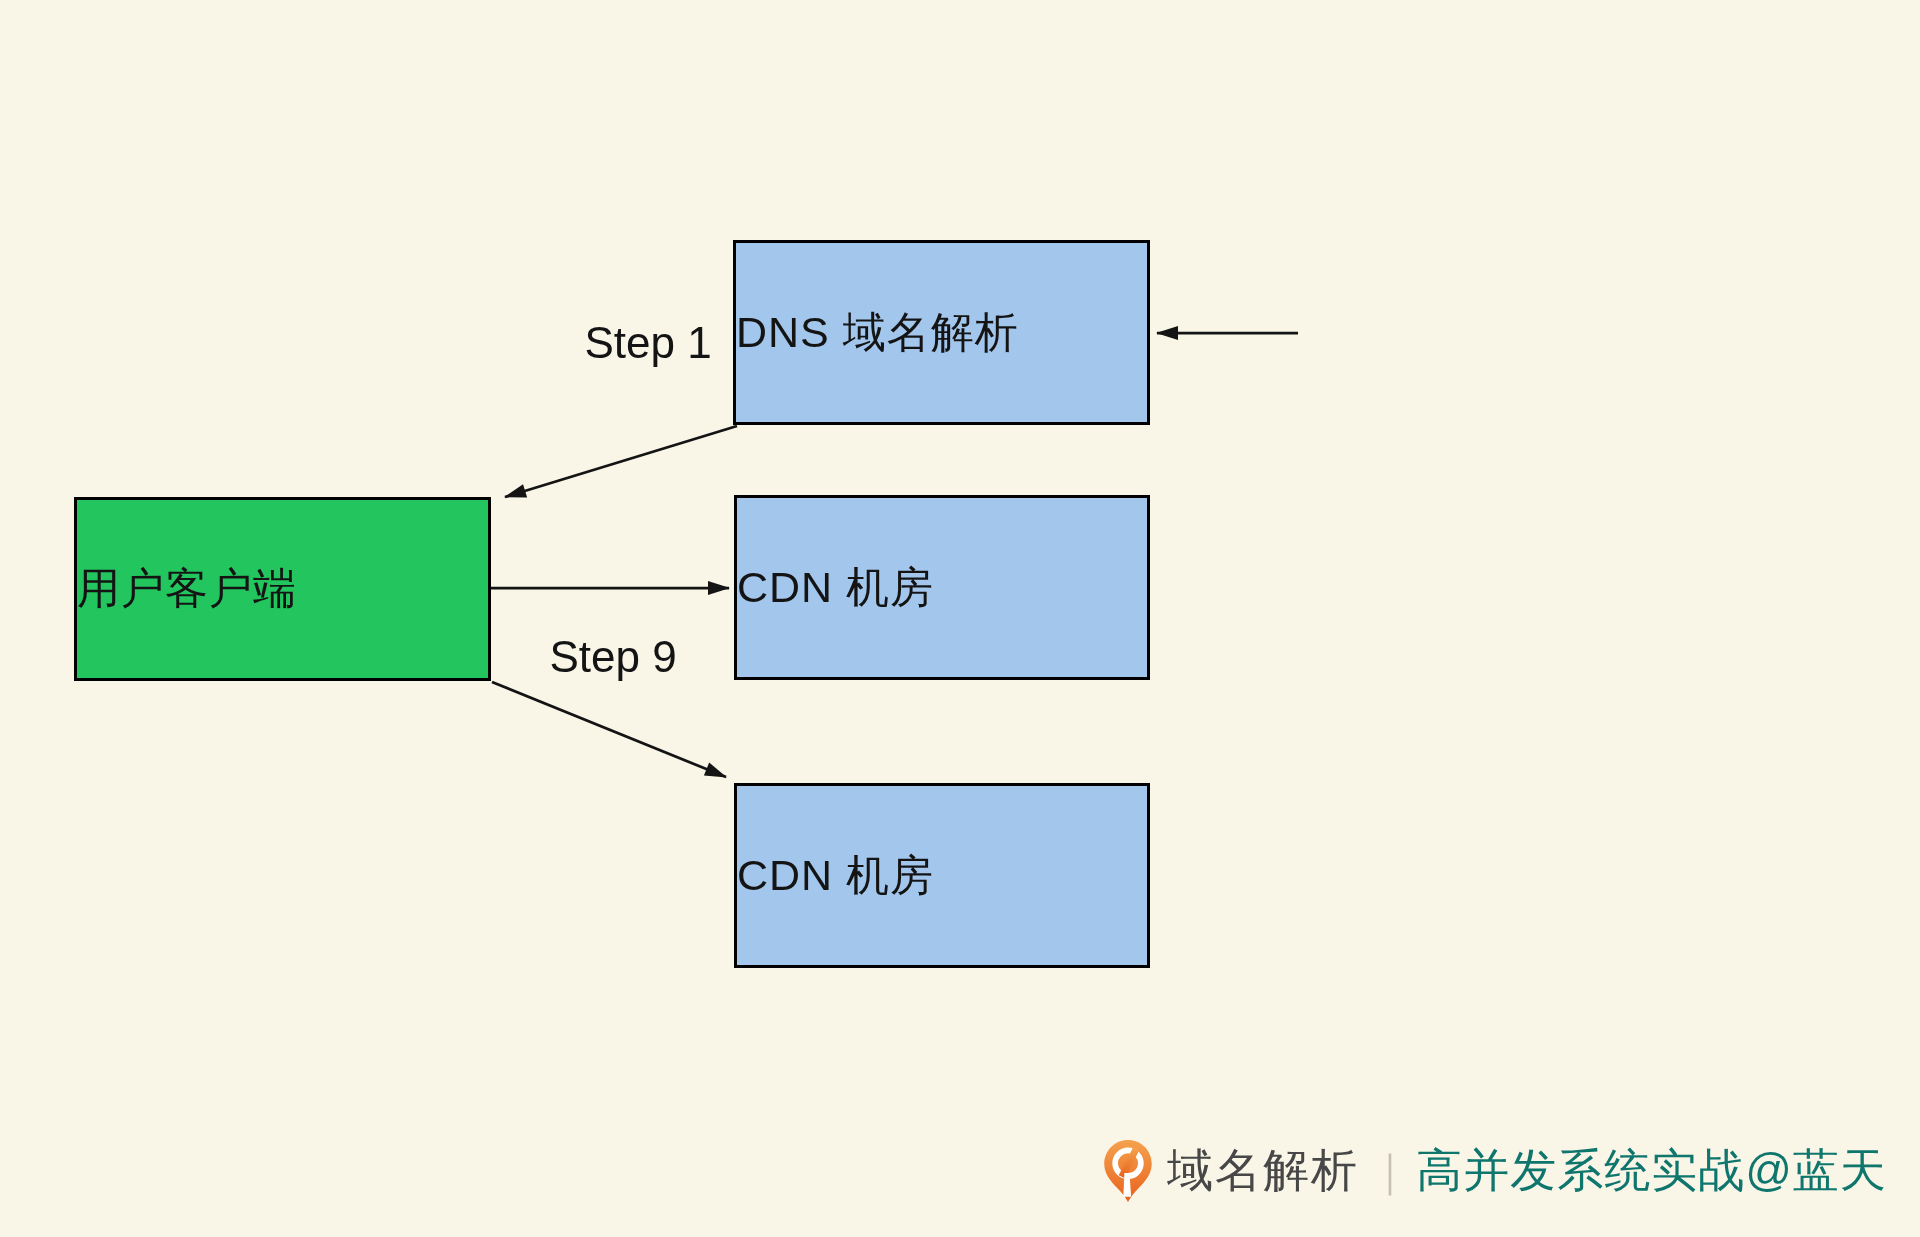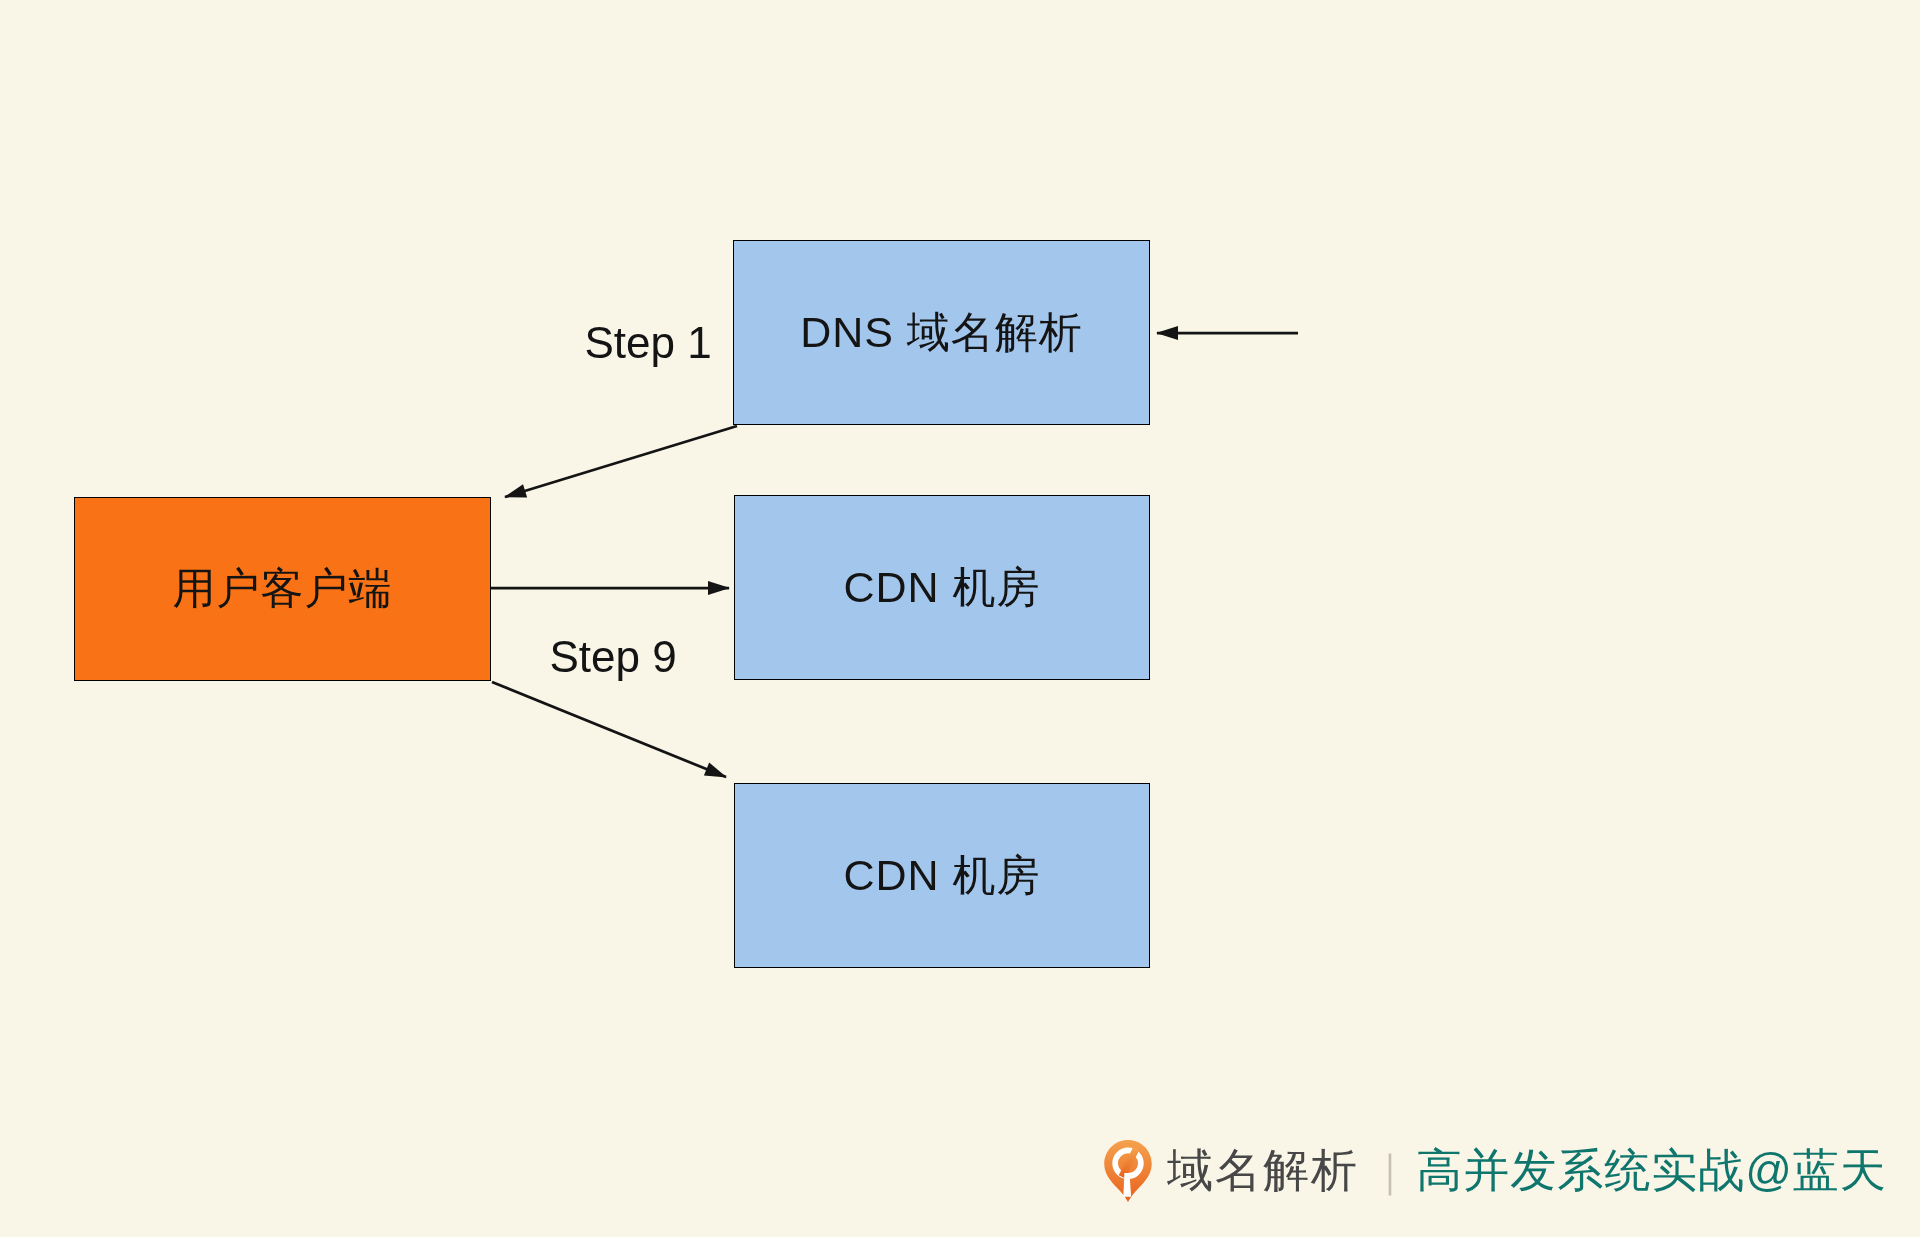--- a/index.html
+++ b/index.html
@@ -10,24 +10,24 @@
   #canvas {
     position: relative;
     width: 1920px;
     height: 1237px;
     overflow: hidden;
     font-family: "Liberation Sans", "DejaVu Sans", sans-serif;
   }
   .node {
     position: absolute;
     box-sizing: border-box;
-    border: 1px solid #000000;
+    border: 3px solid #000000;
     display: flex;
     align-items: center;
-    justify-content: center;
+    justify-content: flex-start;
     font-size: 43px;
     color: #141414;
     letter-spacing: 1px;
     white-space: nowrap;
   }
   #node-dns    { left: 733px; top: 240px; width: 417px; height: 185px; }
   #node-client { left: 74px;  top: 497px; width: 417px; height: 184px; }
   #node-cdn-top    { left: 734px; top: 495px; width: 416px; height: 185px; }
   #node-cdn-bottom { left: 734px; top: 783px; width: 416px; height: 185px; }
 
@@ -105,21 +105,21 @@
     <line x1="737" y1="426" x2="505" y2="497" marker-end="url(#arrowhead)"></line>
     <line x1="491" y1="588" x2="729" y2="588" marker-end="url(#arrowhead)"></line>
     <line x1="492" y1="682" x2="726" y2="777" marker-end="url(#arrowhead)"></line>
     <line x1="1298" y1="333" x2="1157" y2="333" marker-end="url(#arrowhead)"></line>
   </svg>
 
   <div class="node" id="node-dns" style="background-color: rgb(163, 198, 236);">
     <span>DNS 域名解析</span>
   </div>
 
-  <div class="node" id="node-client" style="background-color: #f97316;">
+  <div class="node" id="node-client" style="background-color: #22c55e;">
     <span>用户客户端</span>
   </div>
 
   <div class="node" id="node-cdn-top" style="background-color: rgb(163, 198, 236);">
     <span>CDN 机房</span>
   </div>
 
   <div class="node" id="node-cdn-bottom" style="background-color: rgb(163, 198, 236);">
     <span>CDN 机房</span>
   </div>

